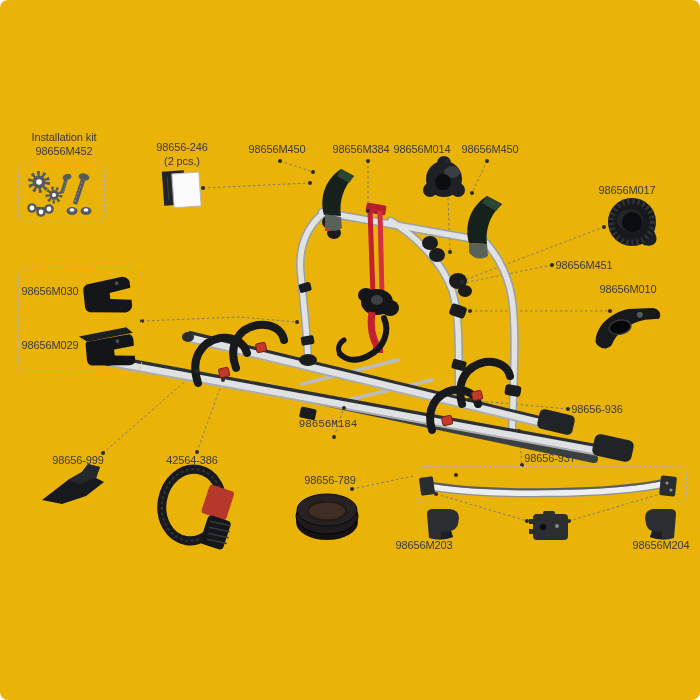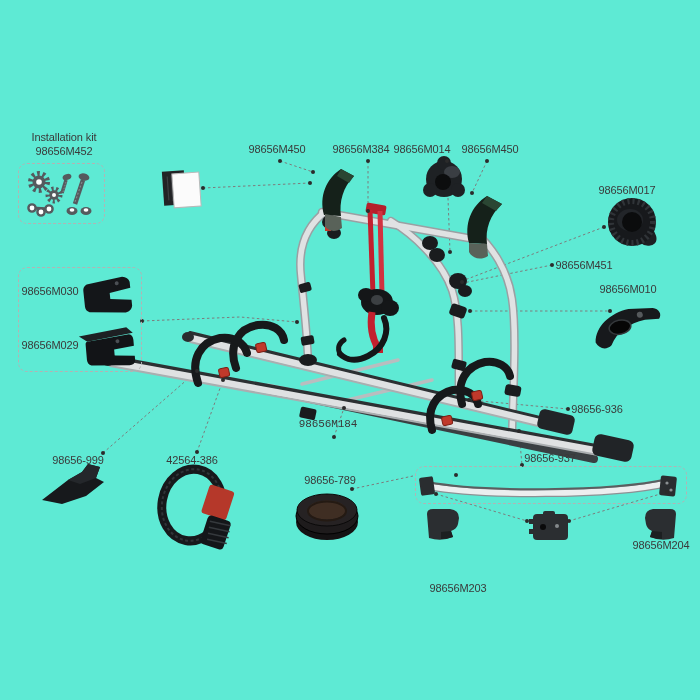--- a/index.html
+++ b/index.html
@@ -1,17 +1,17 @@
 <!DOCTYPE html>
 <html><head>
 <meta charset="utf-8">
 <style>
   html,body{margin:0;padding:0;background:#fff;}
-  .stage{position:relative;width:700px;height:700px;background:#5eead4;overflow:hidden;
-         font-family:"Liberation Sans",sans-serif;}
+  .stage{position:relative;width:700px;height:700px;background:#eab308;overflow:hidden;
+         font-family:"Liberation Sans",sans-serif;border-radius:8px;}
   .stage svg.canvas{position:absolute;left:0;top:0;}
   .lbl{position:absolute;font-size:11px;line-height:1.25;color:#3a3a3a;text-align:center;
        white-space:nowrap;letter-spacing:-0.1px;}
   .lbl span{display:block;}
   .dashbox{position:absolute;border:1px dashed #b3b3b3;border-radius:9px;background:transparent;}
   .kiticons{position:absolute;left:0;top:0;}
 </style>
 </head>
 <body>
 
@@ -303,20 +303,24 @@
     </svg>
   </div>
   <div class="dashbox" style="left:18px;top:267px;width:122px;height:103px;"></div>
   <div class="dashbox" style="left:415px;top:466px;width:270px;height:36px;"></div>
 
   <div class="lbl" style="left:14px;top:131px;width:100px;">
     <span>Installation kit</span>
     <span>98656M452</span>
   </div>
 
+  <div class="lbl" style="left:142px;top:141px;width:80px;">
+    <span>98656-246</span>
+    <span>(2 pcs.)</span>
+  </div>
 
   <div class="lbl" style="left:237px;top:143px;width:80px;">
     <span>98656M450</span>
   </div>
 
   <div class="lbl" style="left:321px;top:143px;width:80px;">
     <span>98656M384</span>
   </div>
 
   <div class="lbl" style="left:382px;top:143px;width:80px;">
@@ -364,21 +368,21 @@
   </div>
 
   <div class="lbl" style="left:152px;top:454px;width:80px;">
     <span>42564-386</span>
   </div>
 
   <div class="lbl" style="left:290px;top:474px;width:80px;">
     <span>98656-789</span>
   </div>
 
-  <div class="lbl" style="left:418px;top:539px;width:80px;margin-top:43px;">
+  <div class="lbl" style="left:384px;top:539px;width:80px;">
     <span>98656M203</span>
   </div>
 
 
   <div class="lbl" style="left:621px;top:539px;width:80px;">
     <span>98656M204</span>
   </div>
 
 </div>
 

